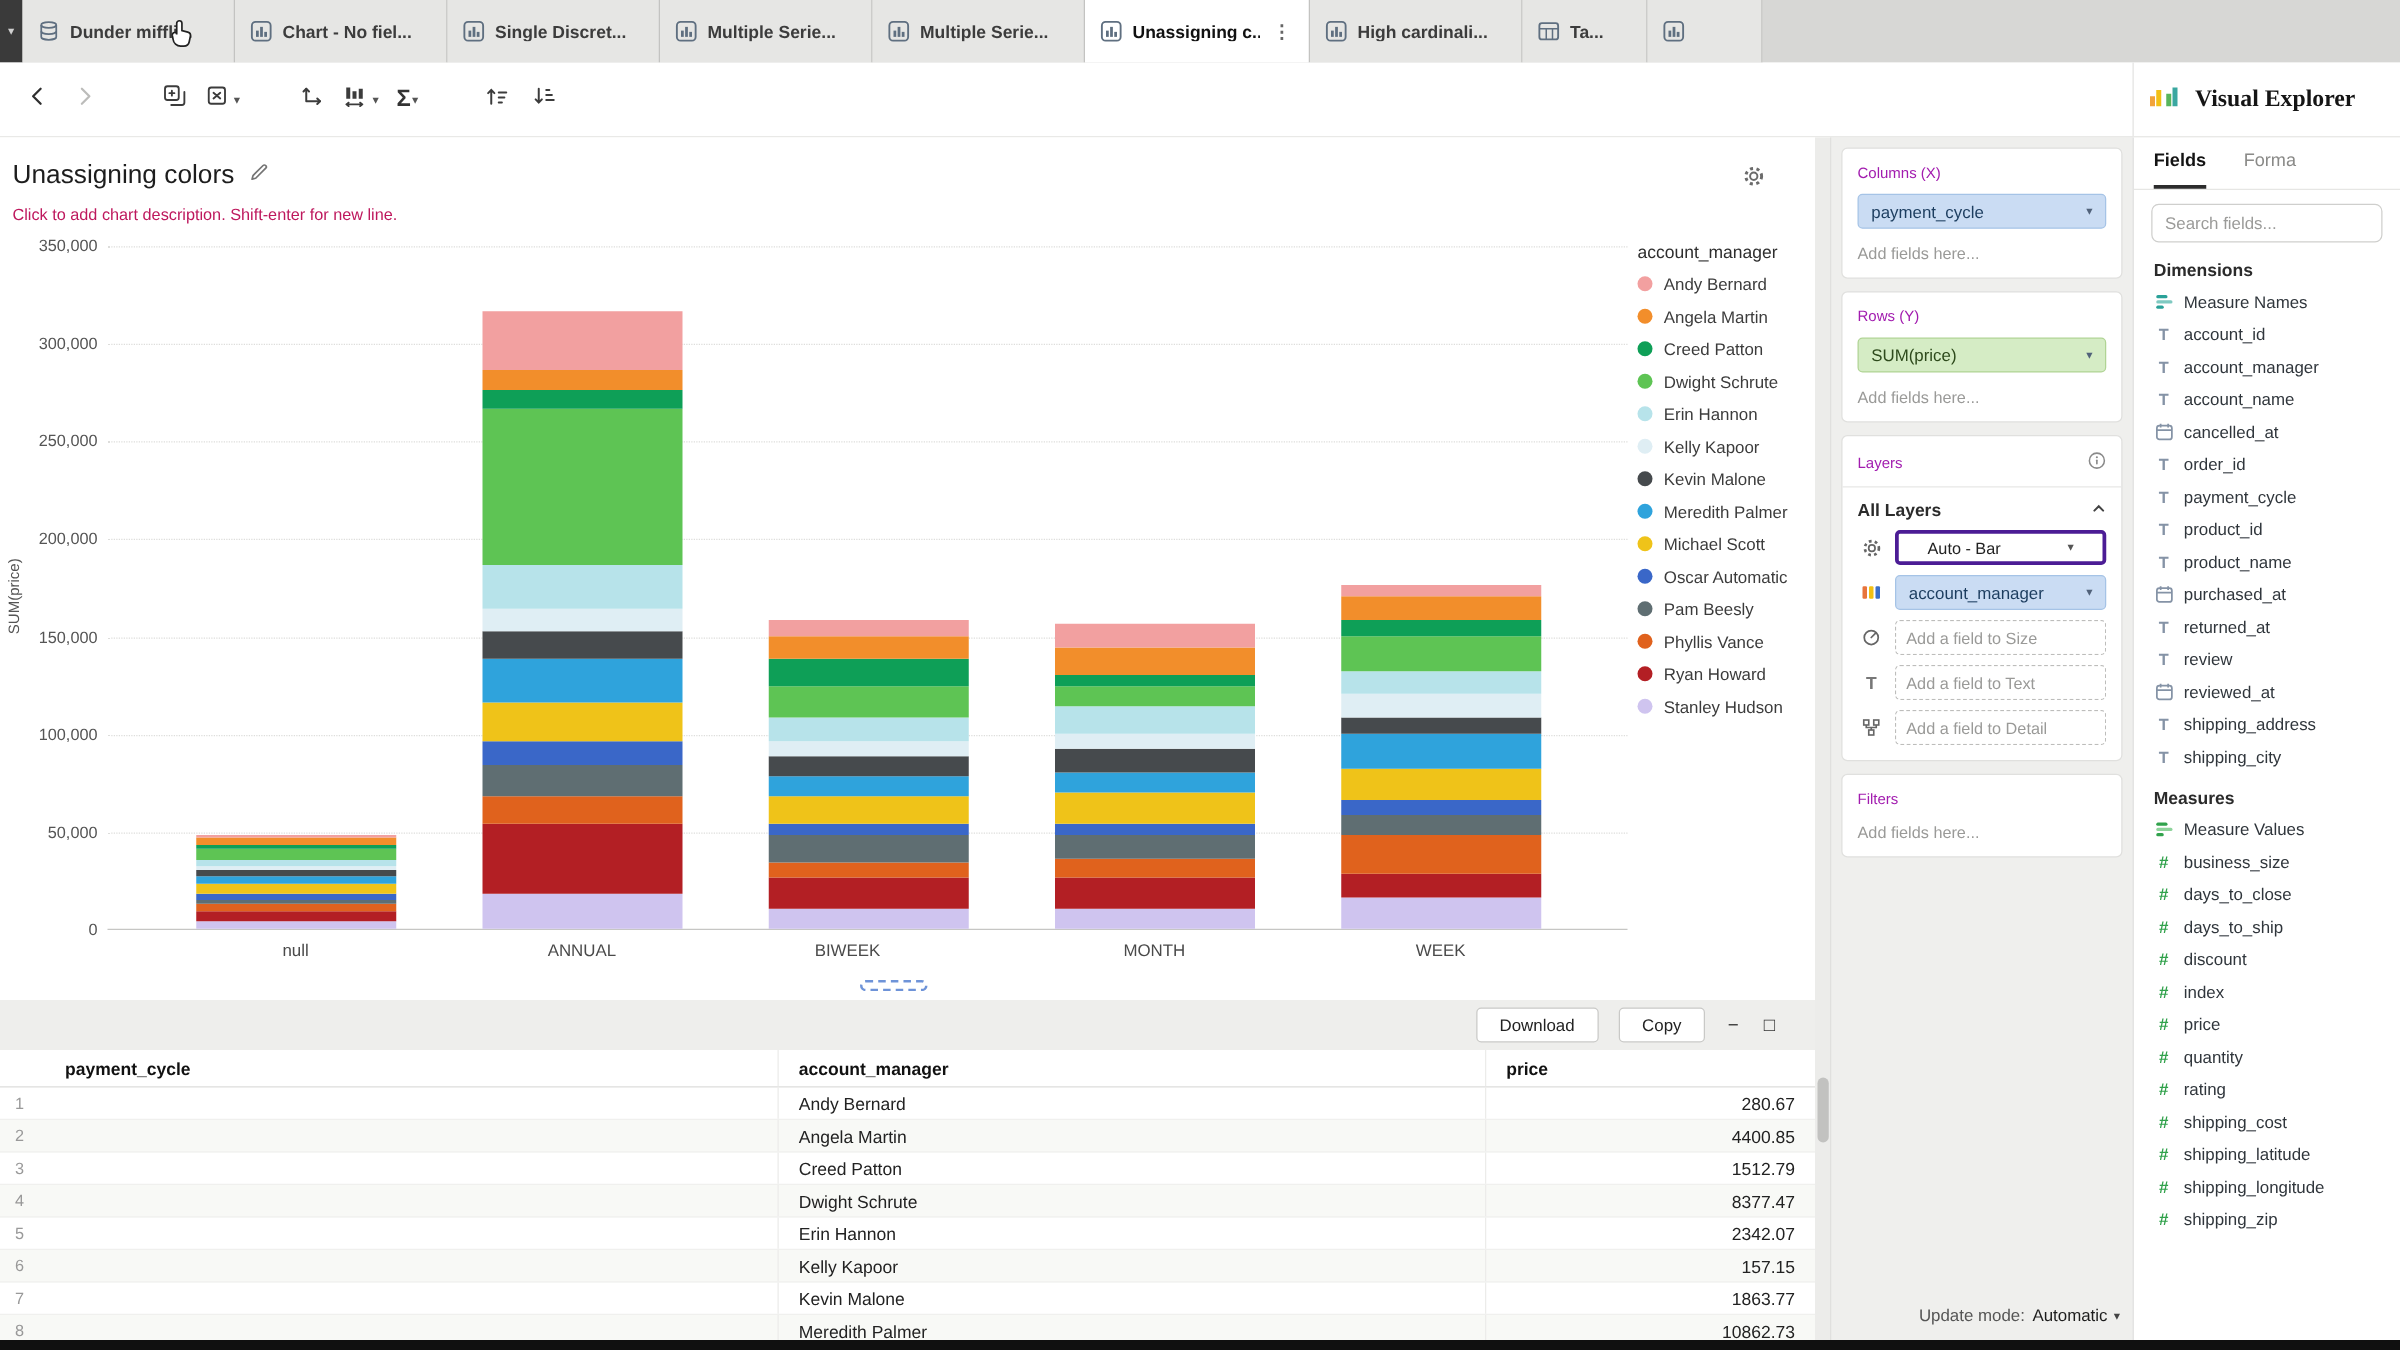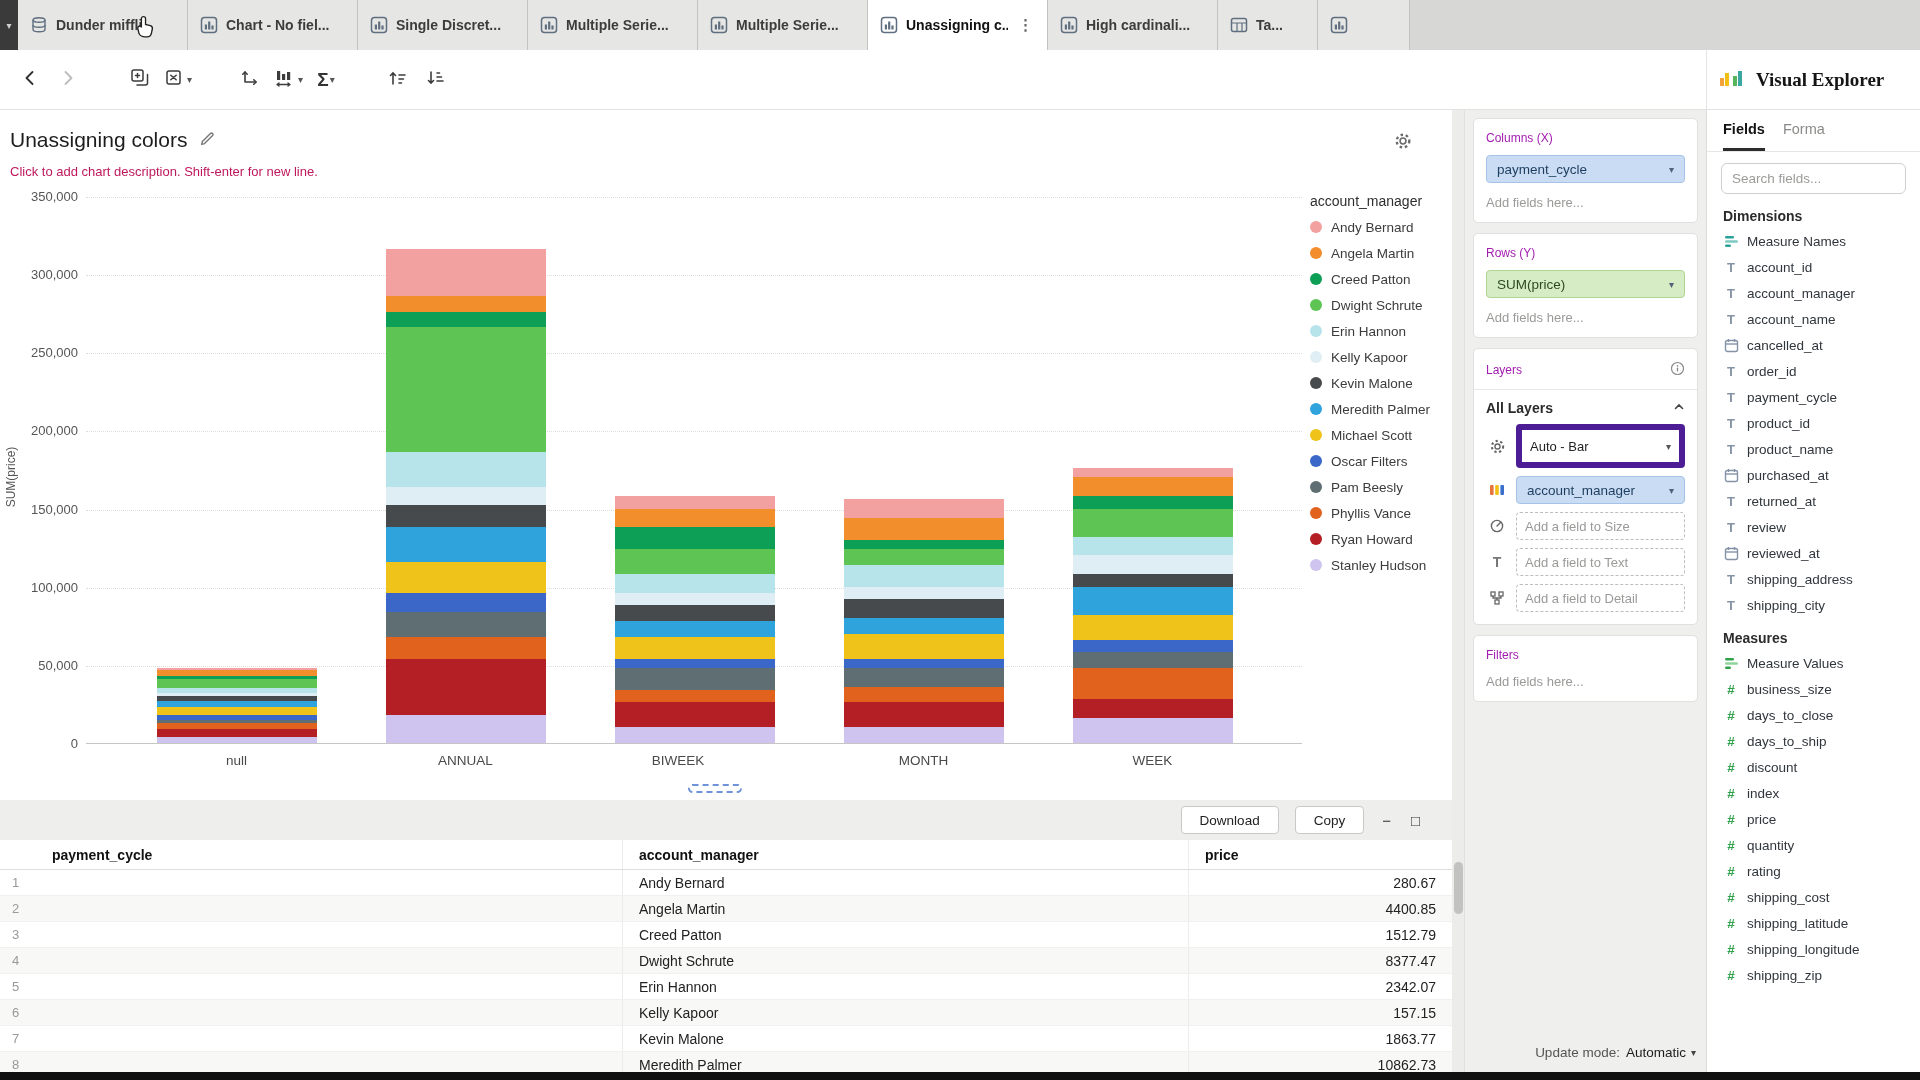--- a/index.html
+++ b/index.html
@@ -76,32 +76,32 @@
   .pill{height:28px;border-radius:4px;display:flex;align-items:center;justify-content:space-between;padding:0 10px;font-size:13.5px;font-weight:500;cursor:pointer}
   .pill.blue{background:#cadcf3;border:1px solid #a5c3e6;color:#1c3d5f}
   .pill.green{background:#d5ecc5;border:1px solid #b0d494;color:#2e4a1c}
   .pill.mt{margin-top:10px}
   .pill .caret{font-size:10px;color:#51627a}
   .placeholder-text{margin-top:12px;font-size:13px;color:#9a9a98}
   .hr{height:1px;background:#e8e8e6;margin:10px -12px}
   .alllayers{display:flex;align-items:center;justify-content:space-between;font-size:14px;font-weight:700;color:#2b2b2b;margin-top:2px;cursor:pointer}
   .layer-row{display:flex;align-items:center;gap:8px;margin-top:8px}
   .layer-icon{width:22px;display:flex;justify-content:center;align-items:center;color:#666;flex:0 0 auto}
-  .selectbox{flex:1;height:44px;border:6px solid #4c1d95;border-radius:4px;background:#fff;display:flex;align-items:center;justify-content:space-between;padding:0 8px;font-size:13px;color:#222;cursor:pointer}
+  .selectbox{flex:1;height:28px;border:3px solid #4c1d95;border-radius:4px;background:#fff;display:flex;align-items:center;justify-content:space-between;padding:0 23px;font-size:13px;color:#222;cursor:pointer}
   .selectbox .caret{font-size:10px;color:#555}
   .dashedbox{flex:1;height:28px;border:1px dashed #bdbdbb;border-radius:4px;display:flex;align-items:center;padding:0 8px;font-size:13px;color:#9a9a98}
   .pill.inrow{flex:1}
   .ticon{color:#777;font-weight:700;font-size:14px}
   .update-row{margin-top:auto;display:flex;justify-content:flex-end;align-items:center;gap:6px;font-size:13.5px;color:#555;padding:4px 2px}
   .update-val{color:#1d1d1d;display:flex;align-items:center;gap:5px;cursor:pointer;font-weight:500}
   .update-val .caret{font-size:10px;color:#444}
 
   
   .fields{width:214px;flex:0 0 auto;background:#fff;border-left:1px solid #dcdcda;display:flex;flex-direction:column;overflow:hidden}
-  .fp-tabs{display:flex;gap:18px;padding:0 16px;border-bottom:1px solid #e6e6e4;height:42px;align-items:stretch;flex:0 0 auto}
+  .fp-tabs{display:flex;gap:30px;padding:0 16px;border-bottom:1px solid #e6e6e4;height:42px;align-items:stretch;flex:0 0 auto}
   .fp-tab{display:flex;align-items:center;font-size:14.5px;color:#8a8a88;border-bottom:3px solid transparent;cursor:pointer;white-space:nowrap}
   .fp-tab.active{color:#131313;border-bottom-color:#2c2c2c;font-weight:700}
   .searchwrap{margin:11px 14px 2px}
   .searchwrap input{width:100%;height:31px;border:1px solid #cfcfcd;border-radius:6px;padding:0 10px;font-size:13.5px;color:#333;font-family:inherit;background:#fff}
   .searchwrap input::placeholder{color:#9b9b99}
   .fsec{padding:12px 16px 4px;font-size:14px;font-weight:700;color:#2b2b2b}
   .flist{padding:0 6px 0 16px}
   .fitem{display:flex;align-items:center;gap:8px;height:26px;font-size:13.5px;color:#30363c;cursor:pointer;white-space:nowrap}
   .fi{width:16px;flex:0 0 16px;display:flex;justify-content:center;align-items:center}
   .fi.t{color:#8593a6;font-weight:700;font-size:13px}
@@ -440,21 +440,21 @@
               <div class="legend-item">
                 <span class="ldot" style="background: rgb(47, 163, 220);"></span>
                 <span>Meredith Palmer</span>
               </div>
               <div class="legend-item">
                 <span class="ldot" style="background: rgb(239, 195, 25);"></span>
                 <span>Michael Scott</span>
               </div>
               <div class="legend-item">
                 <span class="ldot" style="background: rgb(58, 103, 200);"></span>
-                <span>Oscar Filters</span>
+                <span>Oscar Automatic</span>
               </div>
               <div class="legend-item">
                 <span class="ldot" style="background: rgb(95, 110, 114);"></span>
                 <span>Pam Beesly</span>
               </div>
               <div class="legend-item">
                 <span class="ldot" style="background: rgb(224, 98, 29);"></span>
                 <span>Phyllis Vance</span>
               </div>
               <div class="legend-item">

